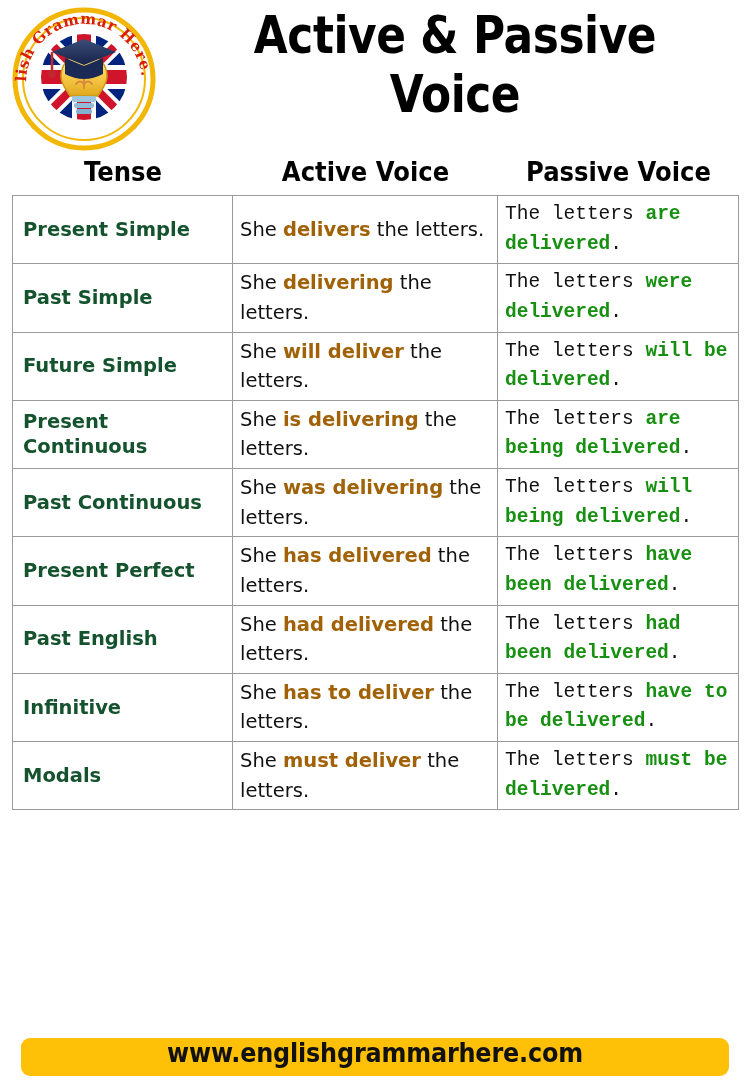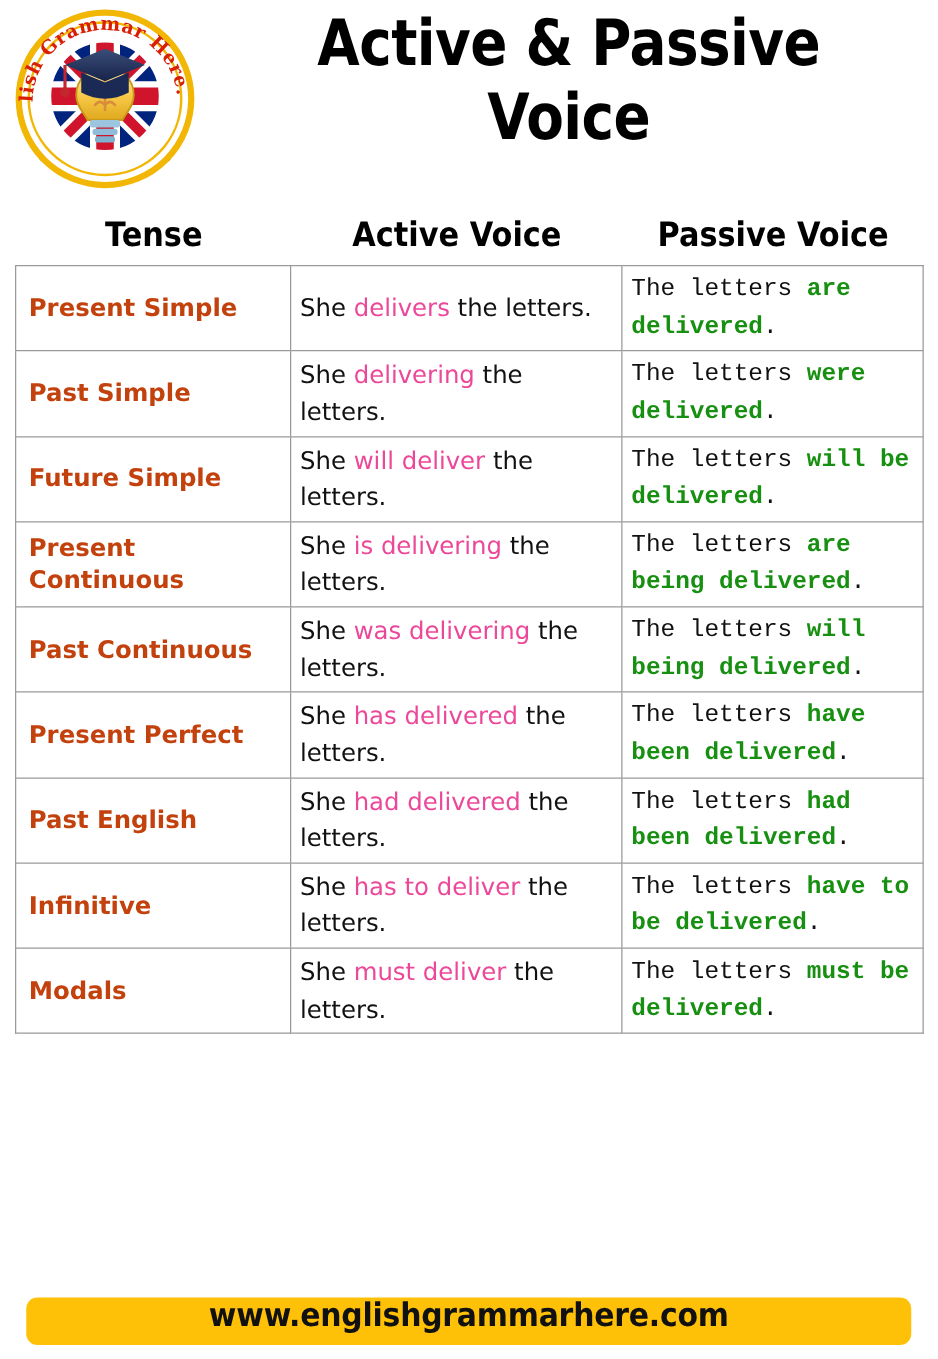--- a/index.html
+++ b/index.html
@@ -52,21 +52,20 @@
   .tbl-wrap {
     position: absolute;
     left: 12px;
     top: 156px;
     width: 726px;
   }
   table.grammar {
     border-collapse: collapse;
     width: 726px;
     table-layout: fixed;
-    margin-top: 17px;
   }
   table.grammar col.c-tense  { width: 220px; }
   table.grammar col.c-active { width: 265px; }
   table.grammar col.c-pass   { width: 241px; }
 
   thead th {
     border: none;
     padding: 0 0 8px 0;
     font-family: "DejaVu Sans", sans-serif;
     font-weight: bold;
@@ -80,30 +79,30 @@
   tbody td {
     border: 1px solid #9a9a9a;
     vertical-align: middle;
     padding: 4px 6px 4px 7px;
     font-family: "DejaVu Sans", sans-serif;
     font-size: 19.5px;
     line-height: 1.52;
     color: #111111;
   }
   tbody td.tense {
-    color: #c2410c;
+    color: #14532d;
     font-weight: bold;
     font-size: 19.5px;
     padding-left: 10px;
     line-height: 1.3;
   }
   tbody td.active  { vertical-align: middle; }
   tbody td.passive { vertical-align: middle; font-family: Liberation Mono, monospace; }
 
-  .hl-orange { color: #ec4899; font-weight: normal; text-align: center; }
+  .hl-orange { color: #a16207; font-weight: bold; text-align: center; }
   .hl-green  { color: #179011; font-weight: bold; }
 
   
   .footer {
     position: absolute;
     left: 21px;
     top: 1038px;
     width: 708px;
     height: 38px;
     background: #FFC107;

